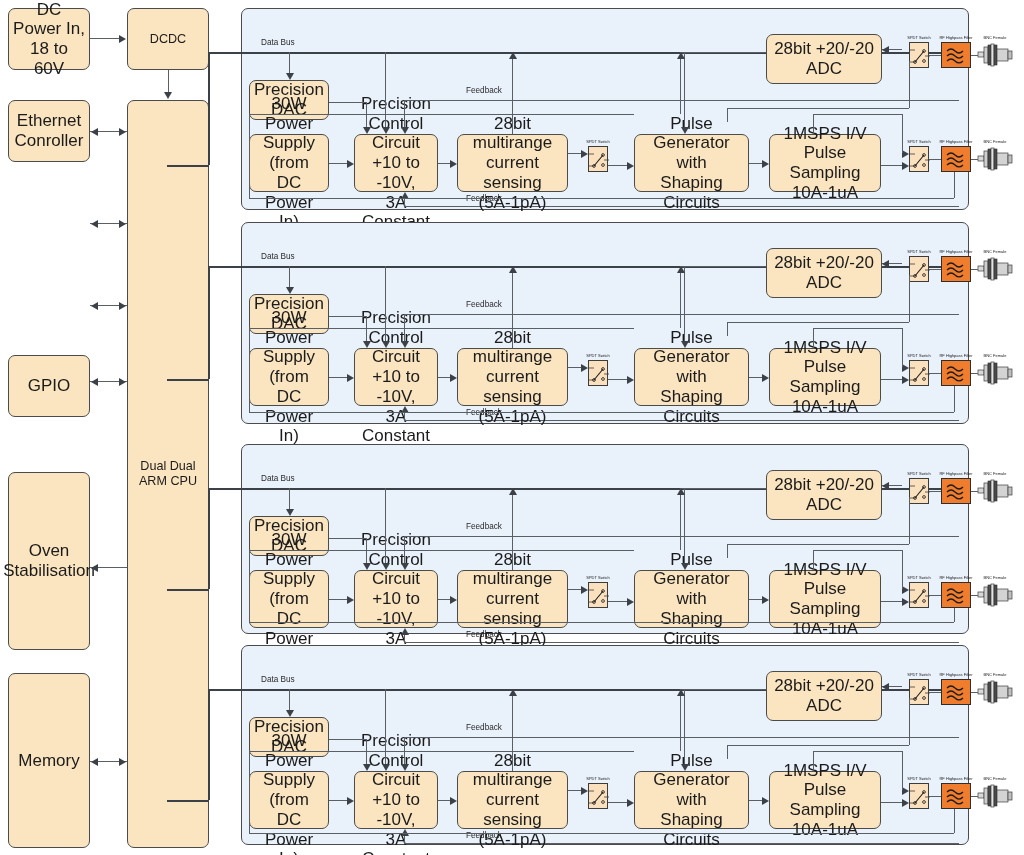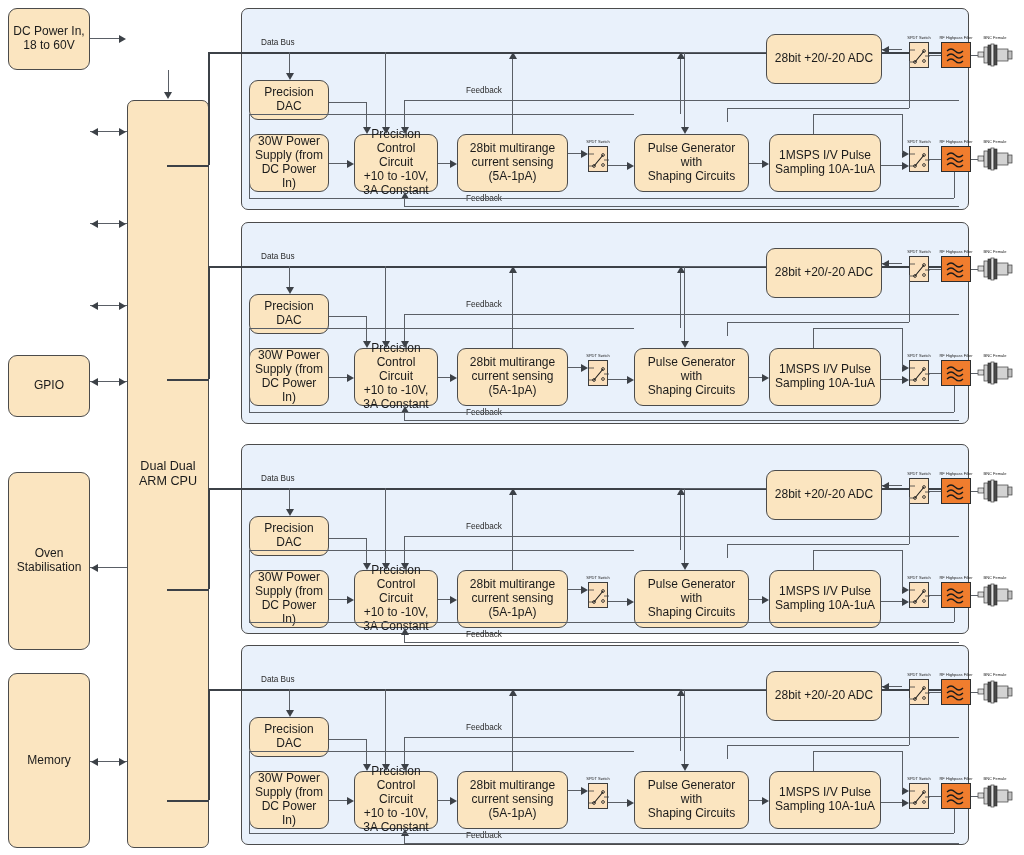--- a/index.html
+++ b/index.html
@@ -33,21 +33,21 @@
   }
   .panel{
     position:absolute;
     box-sizing:border-box;
     background:#e9f1fb;
     border:1.4px solid #4b4b4b;
     border-radius:7px;
   }
   
   .t13{font-size:12.6px;}
-  .t12{font-size:12px;border-radius:9px;}
+  .t12{font-size:17px;}
   .lbl{
     position:absolute;
     font-size:8.2px;
     color:#2b2b2b;
     white-space:nowrap;
   }
   .minilbl{
     position:absolute;
     font-size:4px;
     color:#1b1b1b;
@@ -87,30 +87,33 @@
   svg{display:block;overflow:visible;}
 </style>
 </head>
 <body>
 
 <div id="canvas">
 
   <div class="box t12" style="left:8px;top:8px;width:82px;height:62px;">DC Power In,
 18 to 60V</div>
 
+  <div class="box t12" style="left:8px;top:100px;width:82px;height:62px;">Ethernet
+Conroller</div>
 
 
 
   <div class="box t12" style="left:8px;top:355px;width:82px;height:62px;">GPIO</div>
 
   <div class="box t12" style="left:8px;top:472px;width:82px;height:178px;">Oven
 Stabilisation</div>
 
   <div class="box t12" style="left:8px;top:673px;width:82px;height:175px;">Memory</div>
 
+  <div class="box t13" style="left:127px;top:8px;width:82px;height:62px;">DCDC</div>
 
   <div class="box t13" style="left:127px;top:100px;width:82px;height:748px;">Dual Dual
 ARM CPU</div>
 
   <div class="wire h" style="left:90px;top:38px;width:30px;"></div>
   <div class="arrow ar-r" style="left:119px;top:34.5px;"></div>
 
   <div class="wire v" style="left:168px;top:70px;height:23px;"></div>
   <div class="arrow ar-d" style="left:164px;top:92px;"></div>
 

